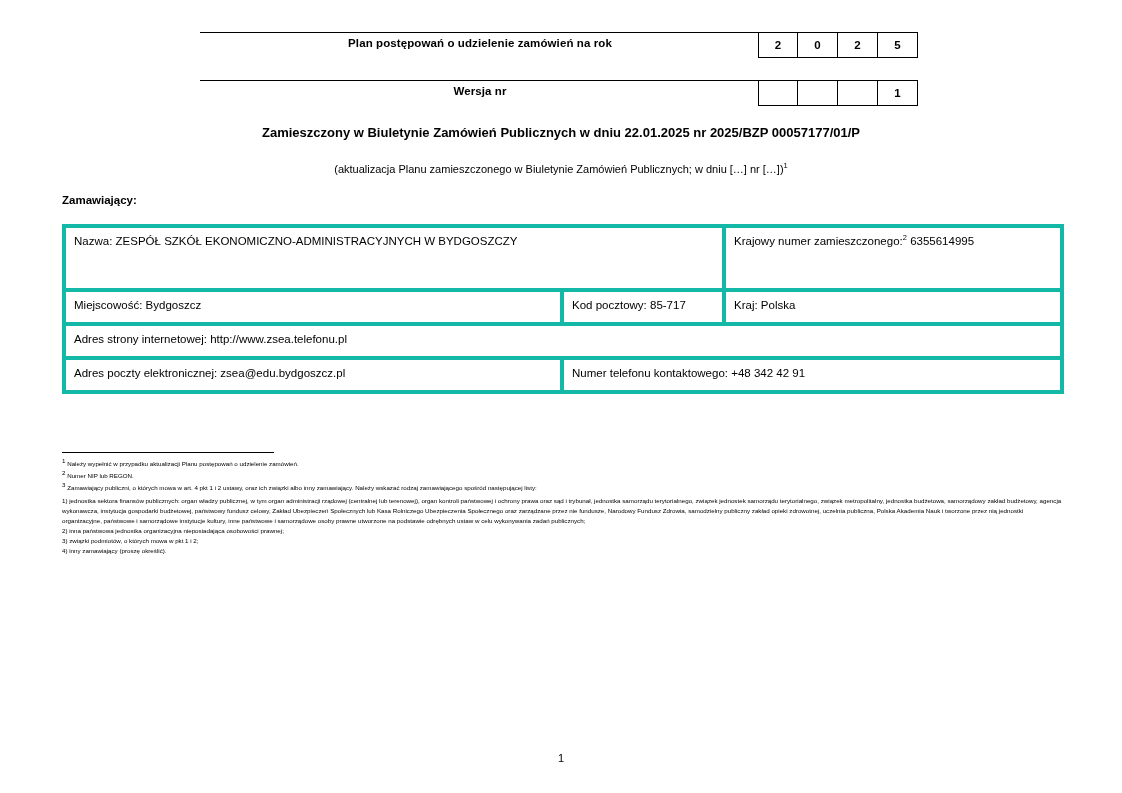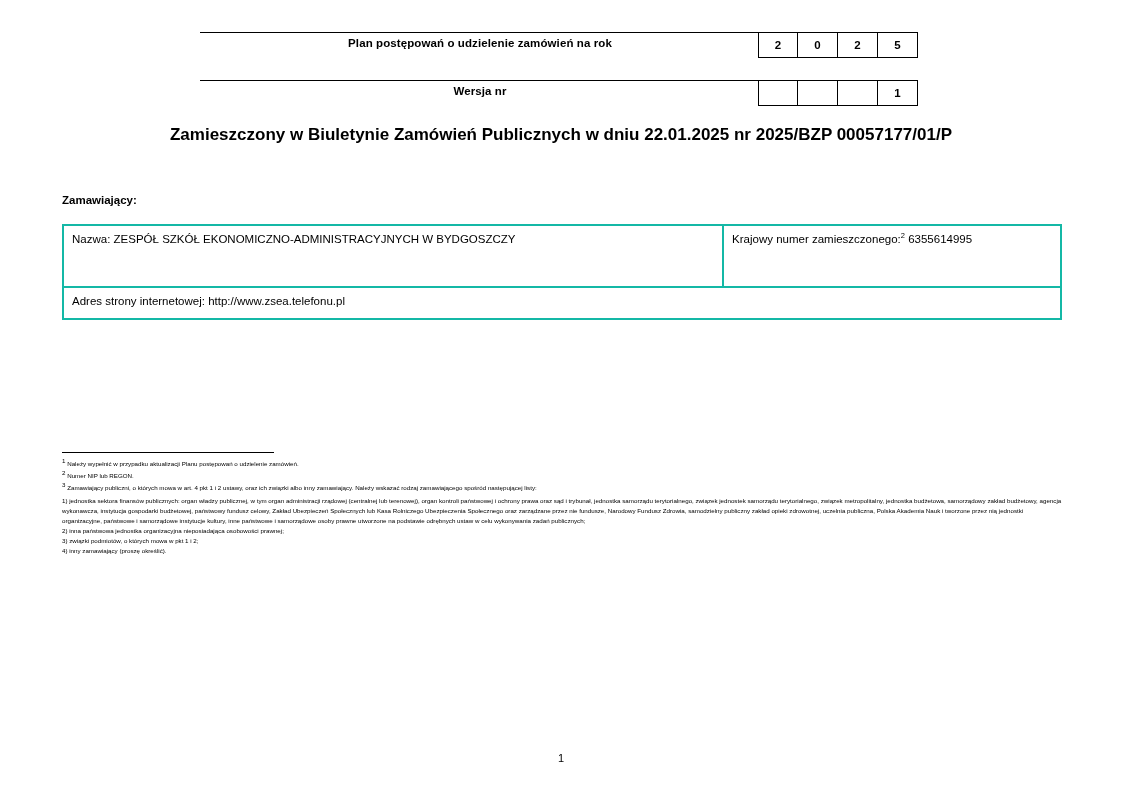--- a/index.html
+++ b/index.html
@@ -67,21 +67,21 @@
   .box:first-child {
     border-left: 1px solid #000;
   }
 
   
   .center-bold {
     position: absolute;
     left: 0;
     right: 0;
     text-align: center;
-    font-size: 17px;
+    font-size: 13px;
     font-weight: bold;
   }
   .center-plain {
     position: absolute;
     left: 0;
     right: 0;
     text-align: center;
     font-size: 11px;
     font-weight: normal;
   }
@@ -102,21 +102,21 @@
   
   .data-table {
     position: absolute;
     left: 62px;
     top: 224px;
     width: 998px;
     border-collapse: collapse;
     table-layout: fixed;
   }
   .data-table td {
-    border: 2px solid #14b8a6;
+    border: 4px solid #14b8a6;
     padding: 6px 8px;
     font-size: 11.5px;
     font-weight: normal;
     vertical-align: top;
     line-height: 1.3;
   }
   .tall {
     height: 48px;
   }
   .row-h {
@@ -188,20 +188,23 @@
     <div class="boxes" style="margin-left:-2px;">
       <div class="box"></div>
       <div class="box"></div>
       <div class="box"></div>
       <div class="box">1</div>
     </div>
   </div>
 
   <div class="center-bold" style="top:125px;">Zamieszczony w Biuletynie Zamówień Publicznych w dniu 22.01.2025 nr 2025/BZP 00057177/01/P</div>
 
+  <div class="center-plain" style="top:163px;">
+    <span>(aktualizacja Planu zamieszczonego w Biuletynie Zamówień Publicznych; w dniu […] nr […])</span><sup>1</sup>
+  </div>
 
   <div class="section-label" style="top:194px;">Zamawiający:</div>
 
   <table class="data-table">
     <colgroup>
       <col style="width:334px;">
       <col style="width:164px;">
       <col style="width:162px;">
       <col style="width:338px;">
     </colgroup>
@@ -210,21 +213,30 @@
         <td class="tall" colspan="3">
           <span>Nazwa:</span>
           <span>ZESPÓŁ SZKÓŁ EKONOMICZNO-ADMINISTRACYJNYCH W BYDGOSZCZY</span>
         </td>
         <td class="tall">
           <span>Krajowy numer zamieszczonego:</span><sup>2</sup>
           <span>6355614995</span>
         </td>
       </tr>
       <tr>
+        <td class="row-h" colspan="2">Miejscowość: Bydgoszcz</td>
+        <td class="row-h">Kod pocztowy: 85-717</td>
+        <td class="row-h">Kraj: Polska</td>
+      </tr>
+      <tr>
         <td class="row-h" colspan="4">Adres strony internetowej: http://www.zsea.telefonu.pl</td>
+      </tr>
+      <tr>
+        <td class="row-h" colspan="2">Adres poczty elektronicznej: zsea@edu.bydgoszcz.pl</td>
+        <td class="row-h" colspan="2">Numer telefonu kontaktowego: +48 342 42 91</td>
       </tr>
     </tbody>
   </table>
 
   <div class="fn-rule"></div>
 
   <div class="footnotes">
     <p class="fn">
       <span class="fn-num">1</span>
       <span>Należy wypełnić w przypadku aktualizacji Planu postępowań o udzielenie zamówień.</span>

